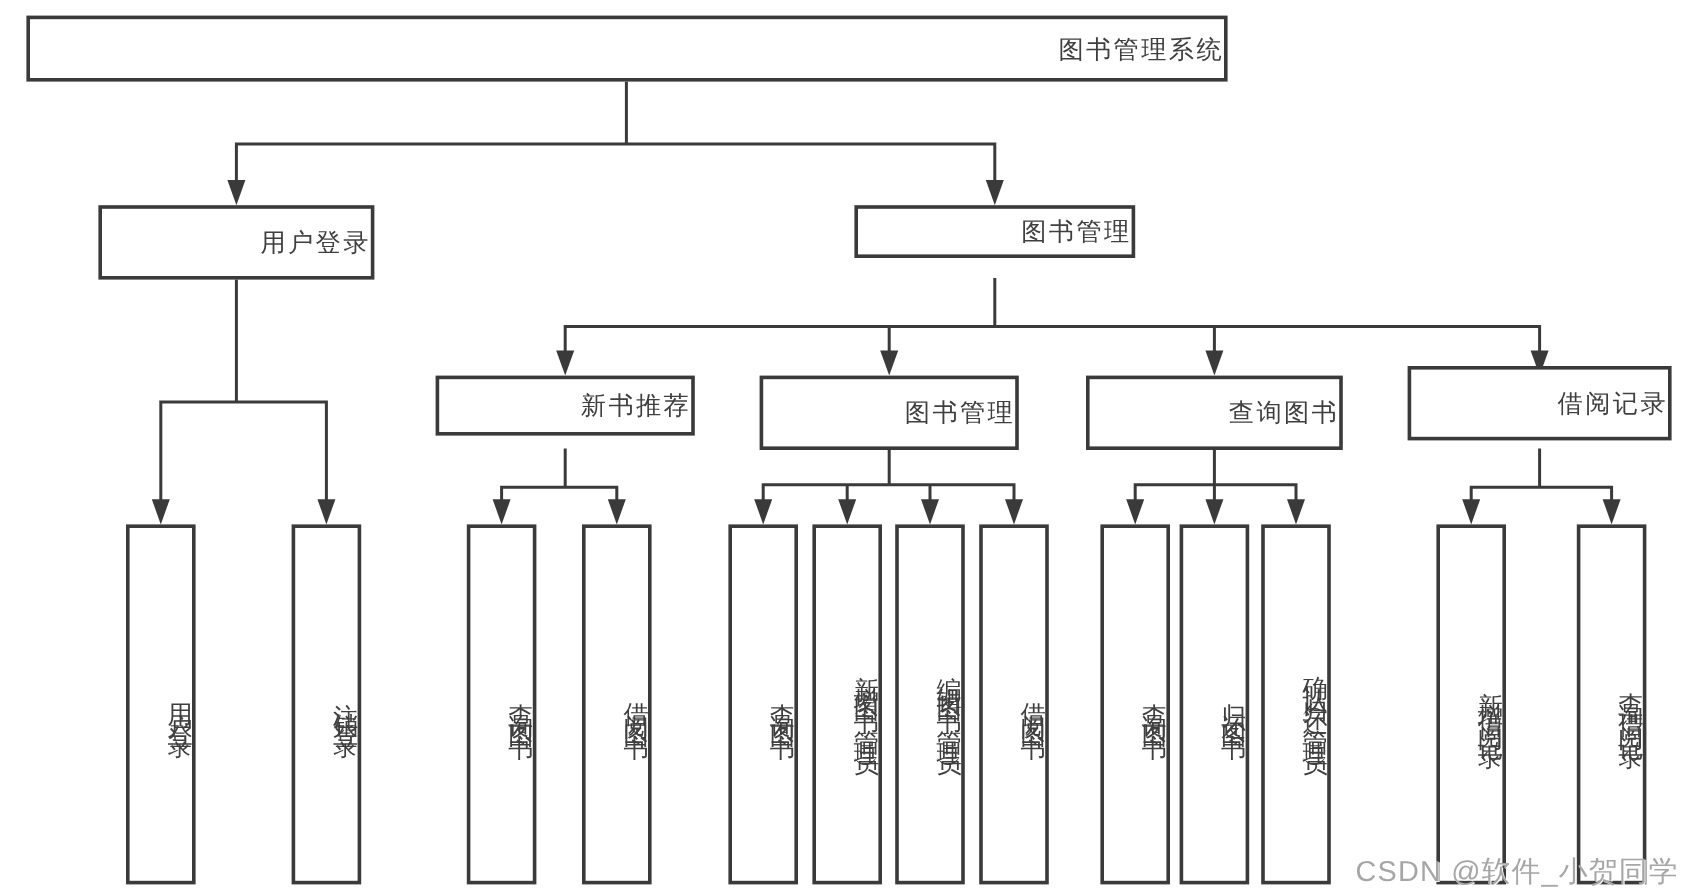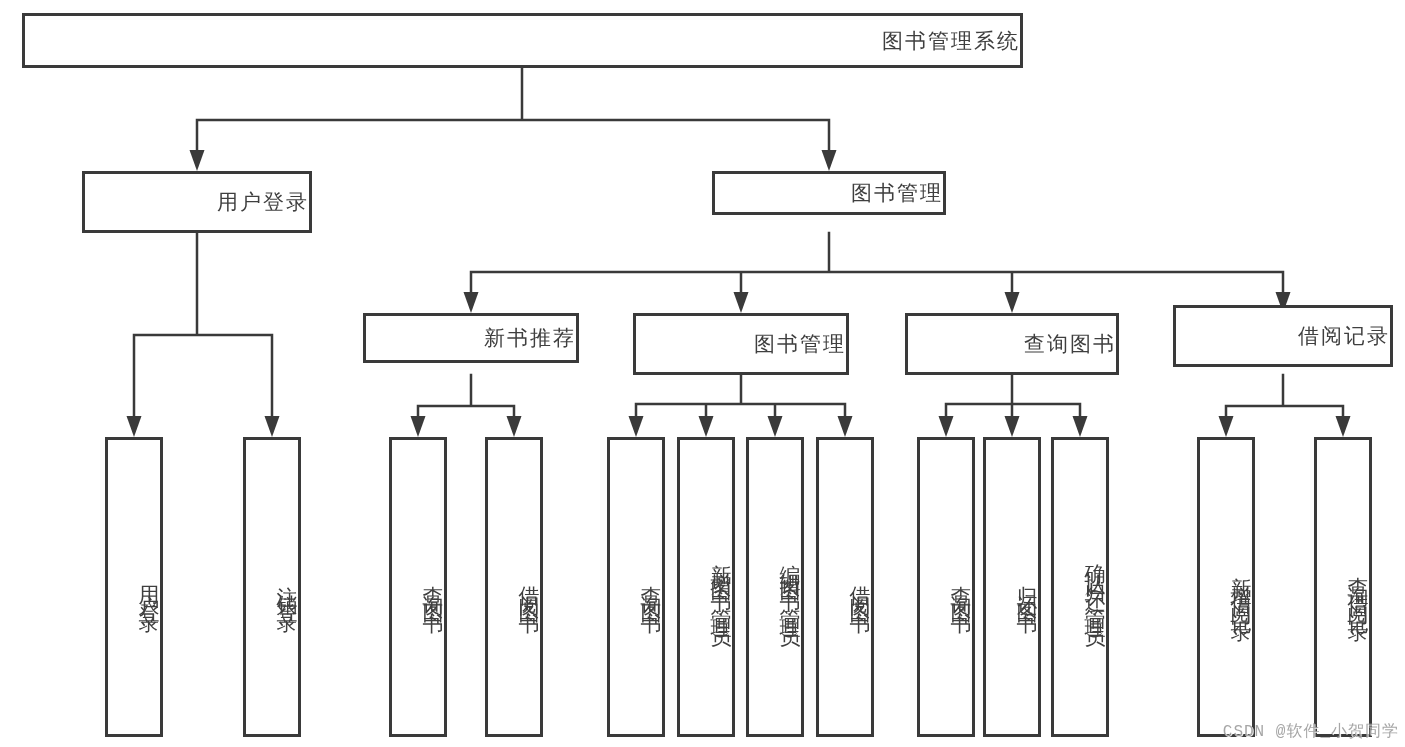--- a/index.html
+++ b/index.html
@@ -12,22 +12,22 @@
     position:absolute;box-sizing:border-box;background:#ffffff;
     border:3px solid #3a3a3a;display:flex;align-items:center;justify-content:flex-end;
     color:#3f3f3f;z-index:2;
   }
   .hlabel{font-size:21px;letter-spacing:2px;white-space:nowrap;}
   .vlabel{
     writing-mode:vertical-rl;text-orientation:mixed;
     font-size:21px;letter-spacing:9px;line-height:1;
   }
   .watermark{
-    position:absolute;right:6px;bottom:5px;font-size:16px;letter-spacing:1px;
-    color:#a6a6a6;text-shadow:1px 1px 0 rgba(255,255,255,0.9);z-index:5;white-space:nowrap;font-family:Liberation Mono, monospace;
+    position:absolute;right:6px;bottom:5px;font-size:24px;letter-spacing:1px;
+    color:#a6a6a6;text-shadow:1px 1px 0 rgba(255,255,255,0.9);z-index:5;white-space:nowrap;
   }
 </style>
 </head>
 <body>
 
 <div class="stage">
 
   <svg class="connectors" width="1405" height="747" viewBox="0 0 1405 747">
     <g stroke="#3a3a3a" stroke-width="2.5" fill="none" stroke-linecap="square">
       <path d="M522 68 V120 M197 120 H829 M197 120 V153 M829 120 V153"></path>

